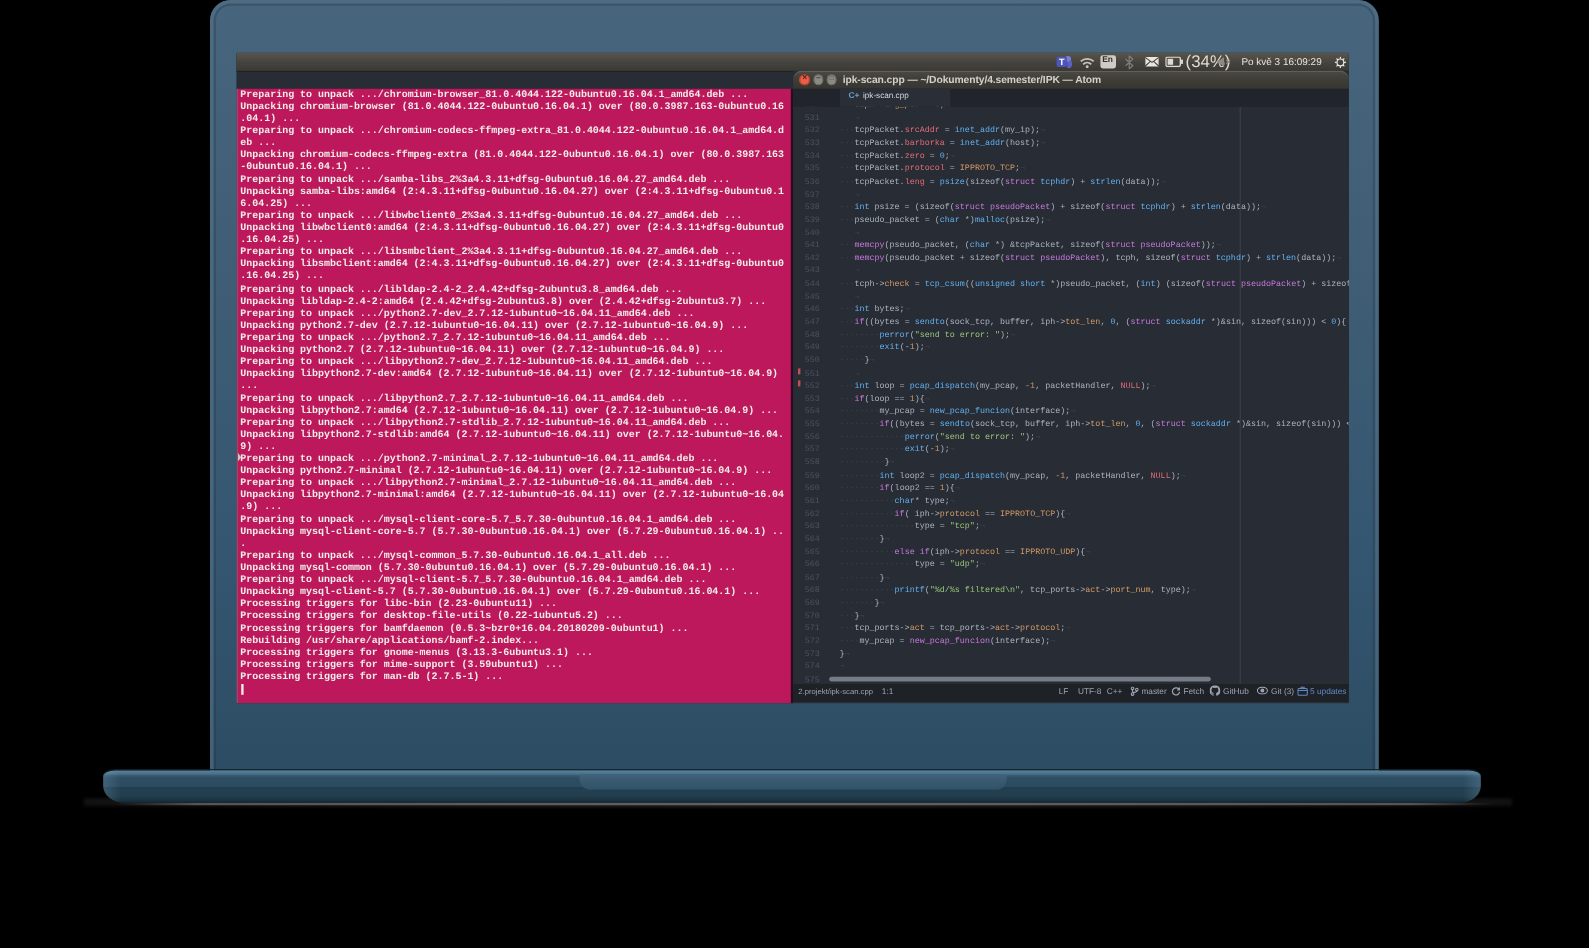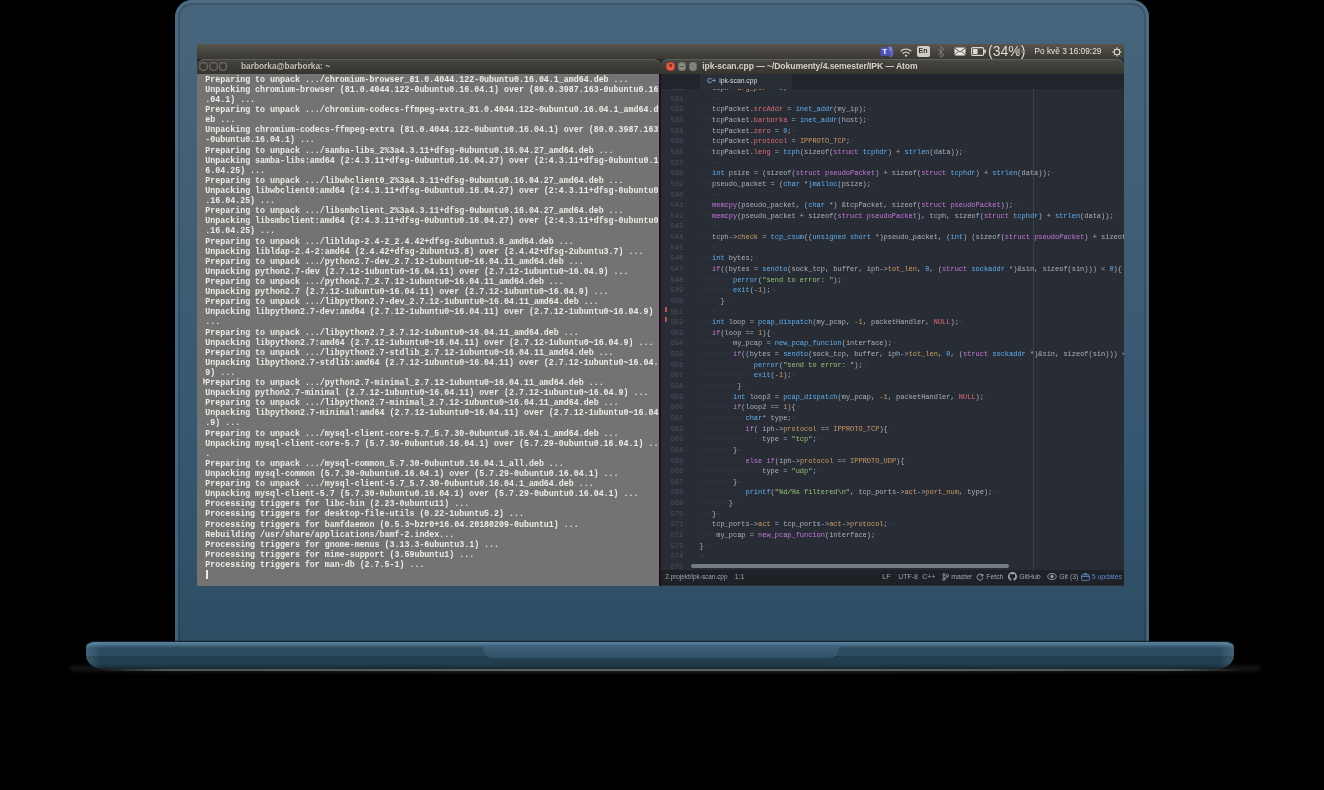--- a/index.html
+++ b/index.html
@@ -10,21 +10,21 @@
 #screen{position:absolute;left:197px;top:44.3px;width:926.7px;height:541.6px;background:#282c34;overflow:hidden}
 
 #panel{position:absolute;left:0;top:0;width:100%;height:14.7px;background:linear-gradient(180deg,#57554e 0%,#45433d 55%,#3b3933 100%);box-shadow:0 1px 0 #23211d}
 .ptxt{position:absolute;color:#dfdbd3;font-size:8.3px;line-height:14.7px;white-space:nowrap}
 
 .titlebar{position:absolute;left:0;top:0;width:100%;height:15.4px;background:linear-gradient(180deg,#4c4a44 0%,#403e38 45%,#373530 100%);border-radius:7px 7px 0 0;box-shadow:inset 0 1px 0 rgba(255,255,255,.12)}
 .wbtn{position:absolute;border-radius:50%;width:8.6px;height:8.6px;top:3.1px}
 
 #term{position:absolute;left:0;top:14.7px;width:464.3px;height:526.9px}
 #term .titlebar{background:linear-gradient(180deg,#4a4842 0%,#3e3c36 45%,#363430 100%)}
-#tbody{position:absolute;left:0;top:15.4px;right:0;bottom:0;background:#737373;border-left:6px solid #737373;border-right:2px solid #2a0a20;overflow:hidden}
+#tbody{position:absolute;left:0;top:15.4px;right:0;bottom:0;background:#be185d;border-left:1px solid #737373;border-right:2px solid #2a0a20;overflow:hidden}
 #tpre{position:absolute;left:2.3px;top:0.4px;font:700 8.3px/10.11px "Liberation Mono",monospace;color:#f1ede7;white-space:pre}
 #tbtns .wbtn{background:#3b3934;box-shadow:inset 0 0 0 1.2px #6e6b64}
 #ttitle{position:absolute;left:44px;top:0;font-weight:700;font-size:8.3px;line-height:15px;color:#c3bfb7}
 #cursor{position:absolute;left:2.5px;top:495.7px;width:2.2px;height:8.6px;background:#efe9e4}
 #mouseptr{position:absolute;left:0;top:302.5px;width:3px;height:8px;background:#cdc9c4;clip-path:polygon(0 0,100% 55%,0 100%)}
 
 #atom{position:absolute;left:464.3px;top:14.7px;width:462.4px;height:525.9px;background:#282c34}
 #abtns .b1{background:#ea5f49;box-shadow:inset 0 0 0 1px #b5402c}
 #abtns .b2,#abtns .b3{background:#8b8b85;box-shadow:inset 0 0 0 1px #6e6e68}
 #abtns .glyph{position:absolute;color:#4a2015;font-size:7px;line-height:8.6px;width:100%;text-align:center;font-weight:700}
@@ -115,28 +115,20 @@
 <div class="ico" style="left:915px;top:2.5px">
           <svg width="10" height="10" viewBox="0 0 11 11">
  <g stroke="#e8e4de" stroke-width="1.1" fill="none">
  <circle cx="5.5" cy="5.5" r="3.1"></circle>
  <path d="M5.5 0.4 v1.8 M5.5 8.8 v1.8 M0.4 5.5 h1.8 M8.8 5.5 h1.8 M1.9 1.9 l1.3 1.3 M7.8 7.8 l1.3 1.3 M9.1 1.9 L7.8 3.2 M3.2 7.8 L1.9 9.1"></path>
  </g>
 </svg>
         </div>
 </div>
     <div id="term">
-      <div class="titlebar" id="tbar">
-        <div id="tbtns">
-          <div class="wbtn" style="left:2.1px"></div>
-          <div class="wbtn" style="left:12px"></div>
-          <div class="wbtn" style="left:21.9px"></div>
-        </div>
-        <div id="ttitle">barborka@barborka: ~</div>
-      </div>
       <div id="tbody">
         <pre id="tpre">Preparing to unpack .../chromium-browser_81.0.4044.122-0ubuntu0.16.04.1_amd64.deb ...
 Unpacking chromium-browser (81.0.4044.122-0ubuntu0.16.04.1) over (80.0.3987.163-0ubuntu0.16
 .04.1) ...
 Preparing to unpack .../chromium-codecs-ffmpeg-extra_81.0.4044.122-0ubuntu0.16.04.1_amd64.d
 eb ...
 Unpacking chromium-codecs-ffmpeg-extra (81.0.4044.122-0ubuntu0.16.04.1) over (80.0.3987.163
 -0ubuntu0.16.04.1) ...
 Preparing to unpack .../samba-libs_2%3a4.3.11+dfsg-0ubuntu0.16.04.27_amd64.deb ...
 Unpacking samba-libs:amd64 (2:4.3.11+dfsg-0ubuntu0.16.04.27) over (2:4.3.11+dfsg-0ubuntu0.1
@@ -249,21 +241,21 @@
 572
 573
 574
 575</pre>
         <pre id="codepre"><span class="d">···</span><span class="w">tcph-&gt;</span><span class="o">urg_ptr</span><span class="w"> = </span><span class="b">0</span><span class="w">;</span><span class="d">¬</span>
    <span class="d">¬</span>
 <span class="d">···</span><span class="w">tcpPacket.</span><span class="r">srcAddr</span><span class="w"> = </span><span class="b">inet_addr</span><span class="w">(my_ip);</span><span class="d">¬</span>
 <span class="d">···</span><span class="w">tcpPacket.</span><span class="r">barborka</span><span class="w"> = </span><span class="b">inet_addr</span><span class="w">(host);</span><span class="d">¬</span>
 <span class="d">···</span><span class="w">tcpPacket.</span><span class="r">zero</span><span class="w"> = </span><span class="b">0</span><span class="w">;</span><span class="d">¬</span>
 <span class="d">···</span><span class="w">tcpPacket.</span><span class="r">protocol</span><span class="w"> = </span><span class="o">IPPROTO_TCP</span><span class="w">;</span><span class="d">¬</span>
-<span class="d">···</span><span class="w">tcpPacket.</span><span class="r">leng</span><span class="w"> = </span><span class="b">tcph</span><span class="w">(sizeof(</span><span class="p">struct</span><span class="w"> </span><span class="b">tcphdr</span><span class="w">) + </span><span class="b">strlen</span><span class="w">(data));</span><span class="d">¬</span>
+<span class="d">···</span><span class="w">tcpPacket.</span><span class="r">leng</span><span class="w"> = </span><span class="b">psize</span><span class="w">(sizeof(</span><span class="p">struct</span><span class="w"> </span><span class="b">tcphdr</span><span class="w">) + </span><span class="b">strlen</span><span class="w">(data));</span><span class="d">¬</span>
    <span class="d">¬</span>
 <span class="d">···</span><span class="b">int</span><span class="w"> psize = (sizeof(</span><span class="p">struct</span><span class="w"> </span><span class="p">pseudoPacket</span><span class="w">) + sizeof(</span><span class="p">struct</span><span class="w"> </span><span class="b">tcphdr</span><span class="w">) + </span><span class="b">strlen</span><span class="w">(data));</span><span class="d">¬</span>
 <span class="d">···</span><span class="w">pseudo_packet = (</span><span class="b">char</span><span class="w"> *)</span><span class="b">malloc</span><span class="w">(psize);</span><span class="d">¬</span>
    <span class="d">¬</span>
 <span class="d">···</span><span class="p">memcpy</span><span class="w">(pseudo_packet, (</span><span class="b">char</span><span class="w"> *) &amp;tcpPacket, sizeof(</span><span class="p">struct</span><span class="w"> </span><span class="p">pseudoPacket</span><span class="w">));</span><span class="d">¬</span>
 <span class="d">···</span><span class="p">memcpy</span><span class="w">(pseudo_packet + sizeof(</span><span class="p">struct</span><span class="w"> </span><span class="p">pseudoPacket</span><span class="w">), tcph, sizeof(</span><span class="p">struct</span><span class="w"> </span><span class="b">tcphdr</span><span class="w">) + </span><span class="b">strlen</span><span class="w">(data));</span><span class="d">¬</span>
    <span class="d">¬</span>
 <span class="d">···</span><span class="w">tcph-&gt;</span><span class="o">check</span><span class="w"> = </span><span class="b">tcp_csum</span><span class="w">((</span><span class="b">unsigned</span><span class="w"> </span><span class="b">short</span><span class="w"> *)pseudo_packet, (</span><span class="b">int</span><span class="w">) (sizeof(</span><span class="p">struct</span><span class="w"> </span><span class="p">pseudoPacket</span><span class="w">) + sizeof(</span>
    <span class="d">¬</span>
 <span class="d">···</span><span class="b">int</span><span class="w"> bytes;</span><span class="d">¬</span>

